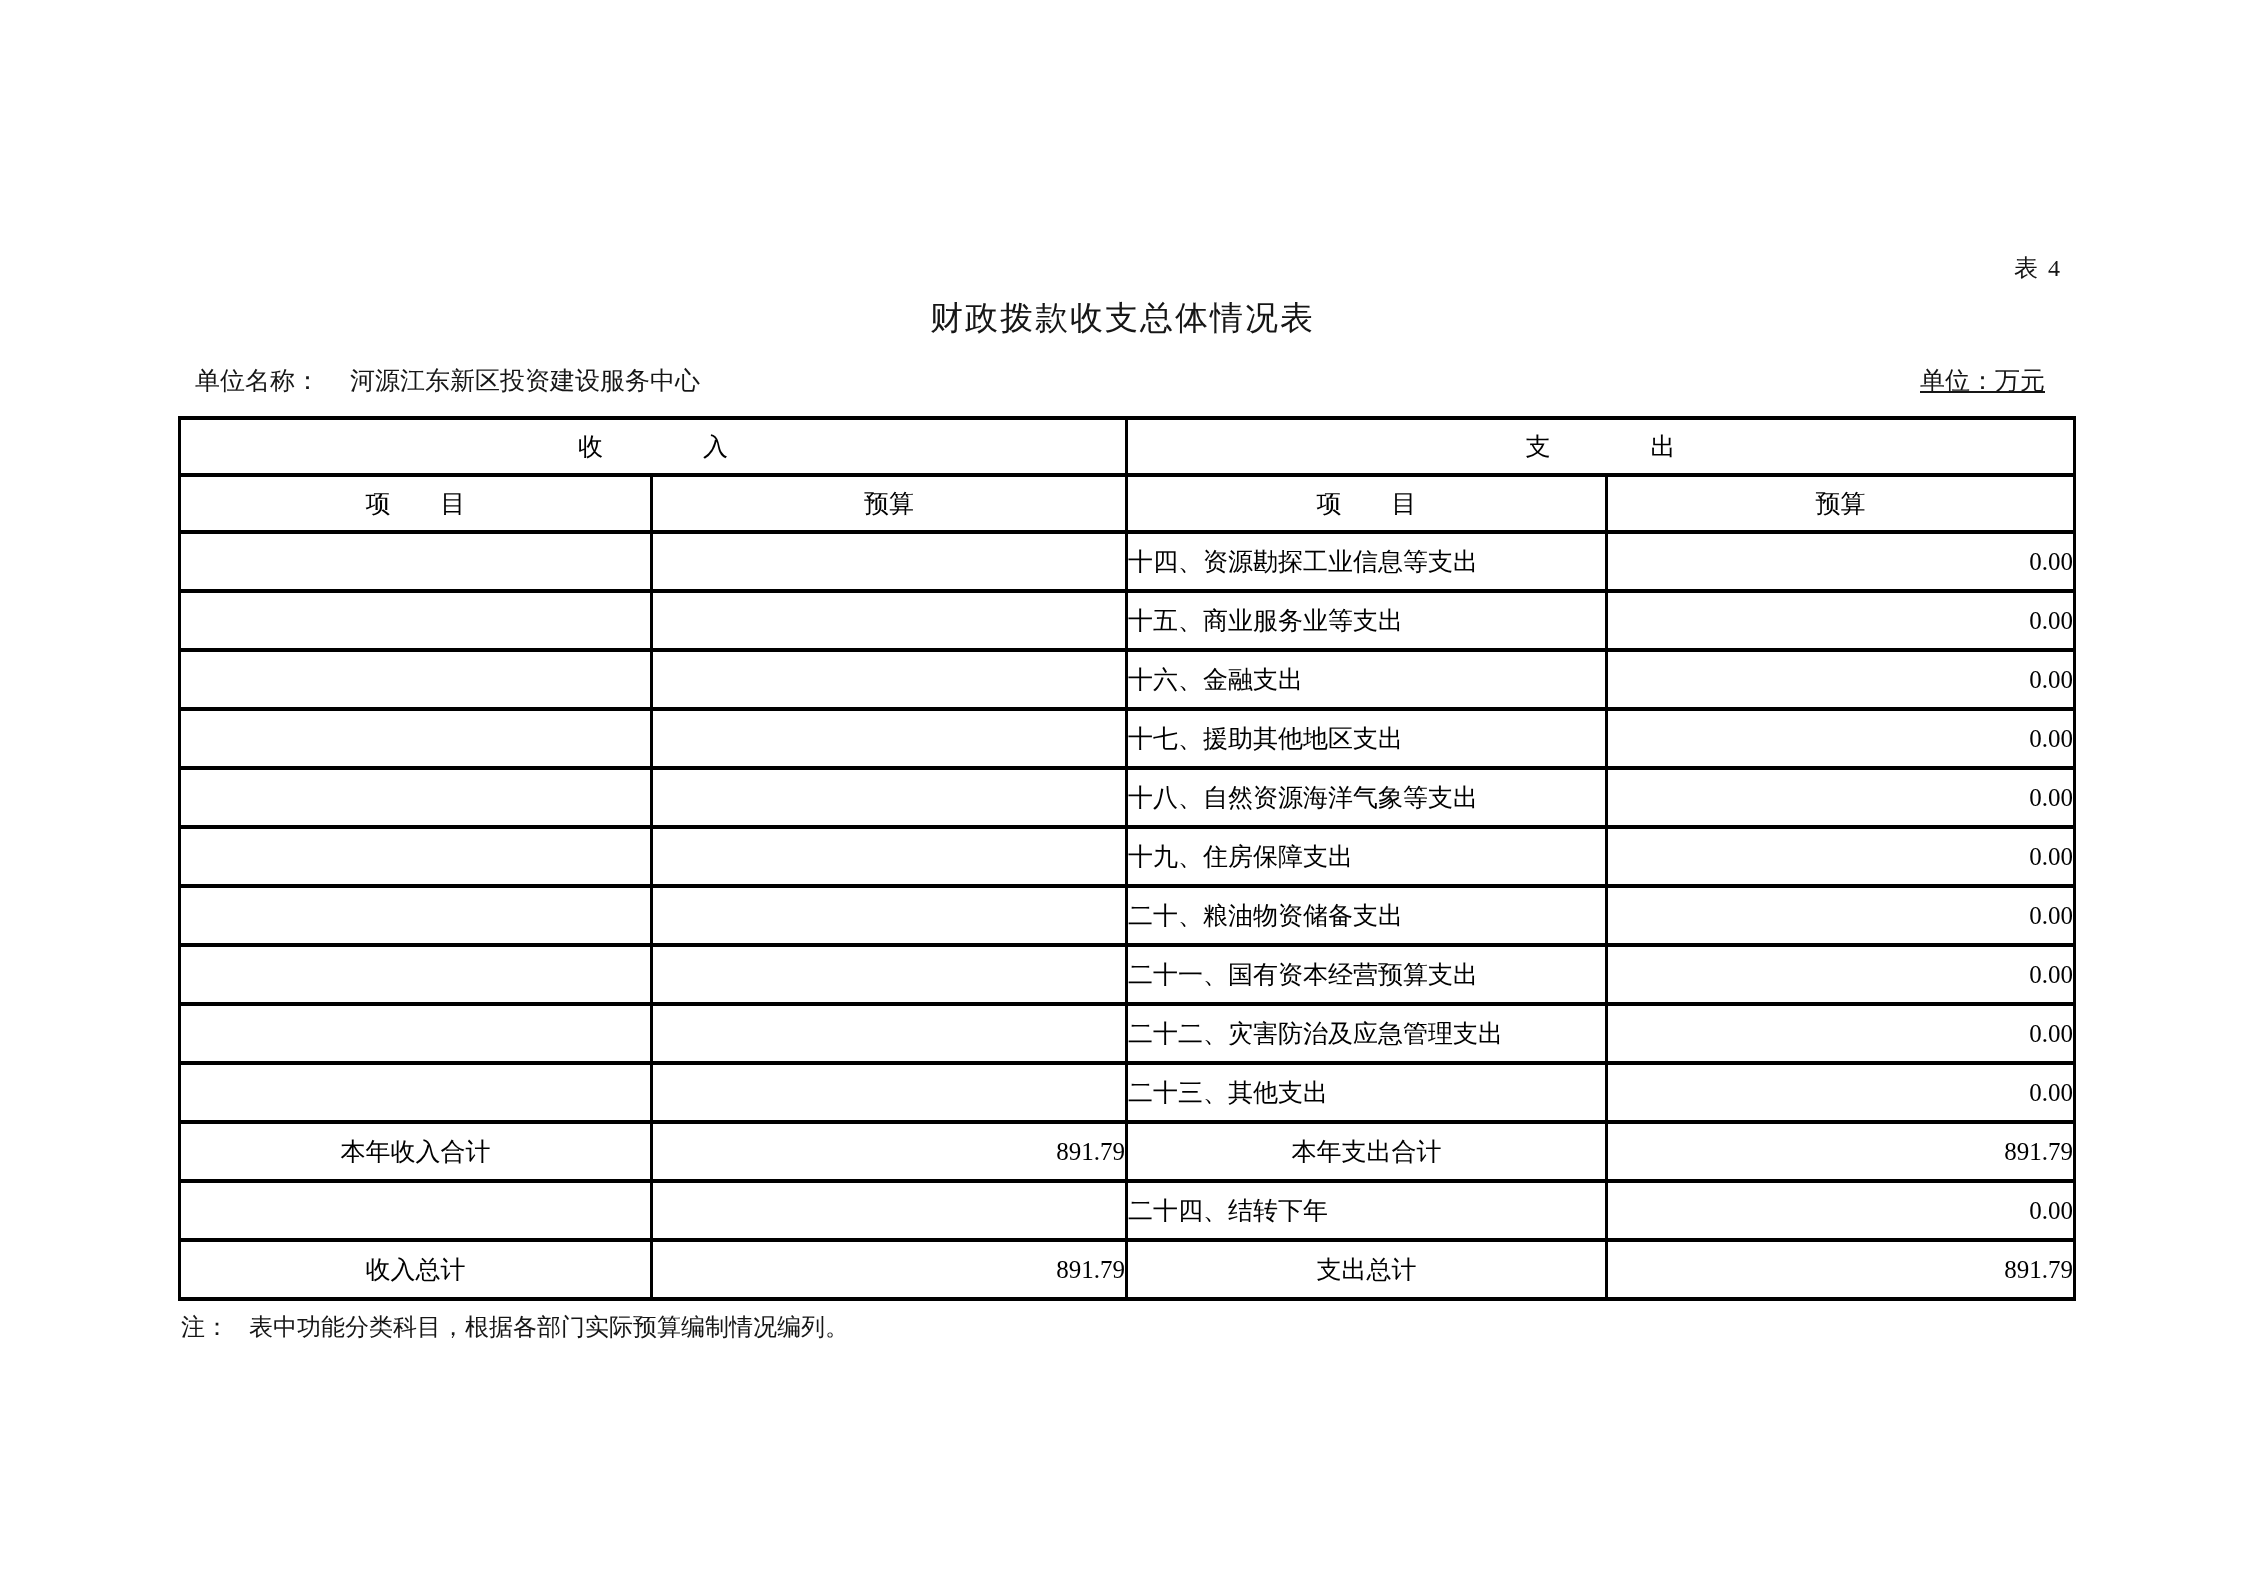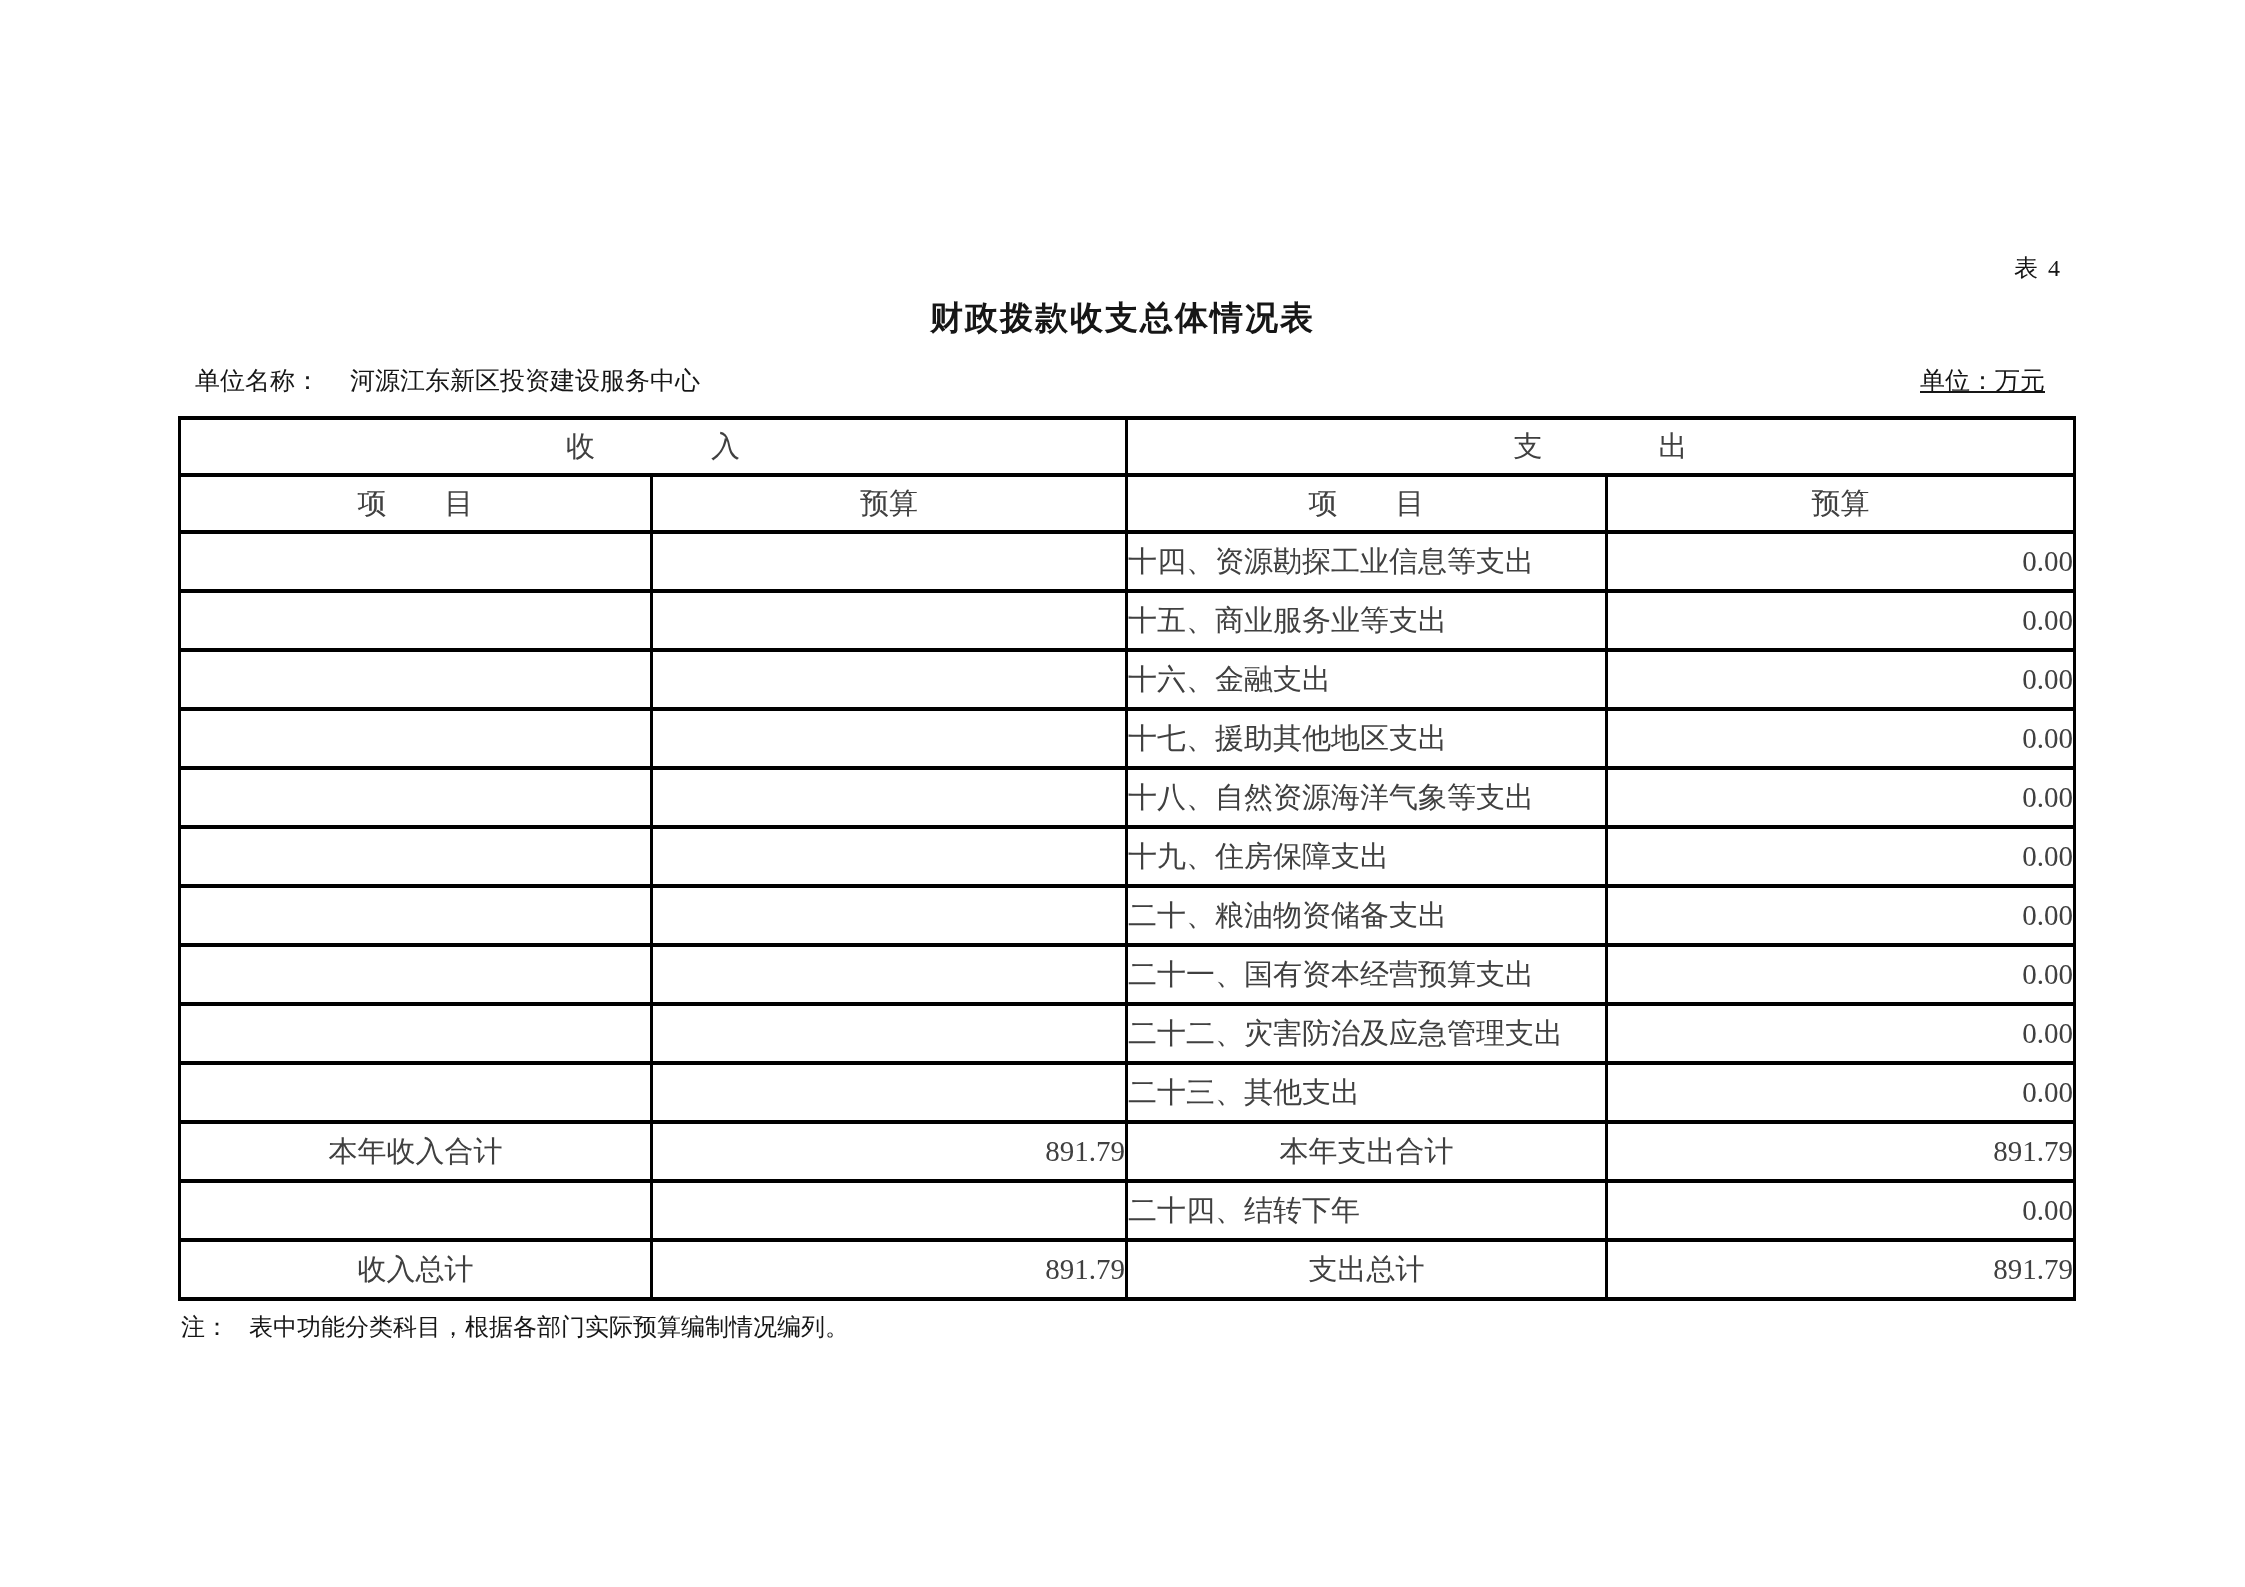--- a/index.html
+++ b/index.html
@@ -22,21 +22,21 @@
     font-size: 24px;
     letter-spacing: 2px;
   }
   .title {
     position: absolute;
     top: 296px;
     left: 0;
     width: 100%;
     text-align: center;
     font-size: 33px;
-    font-weight: bold;
+    font-weight: normal;
     letter-spacing: 2px;
   }
   .meta {
     position: absolute;
     top: 364px;
     left: 178px;
     width: 1895px;
     display: flex;
     justify-content: space-between;
     align-items: baseline;
@@ -46,22 +46,22 @@
   .unit-name { margin-left: 30px; }
   .meta-right { padding-right: 28px; text-decoration: underline; }
 
   table.budget {
     position: absolute;
     top: 416px;
     left: 178px;
     width: 1895px;
     border-collapse: collapse;
     table-layout: fixed;
-    font-size: 29px;
-    color: #404040;
+    font-size: 25px;
+    color: #000000;
   }
   table.budget, table.budget td {
     border: 3px solid #000;
   }
   table.budget td {
     border-top-width: 4px;
     border-bottom-width: 4px;
     padding: 0;
     overflow: hidden;
     white-space: nowrap;

